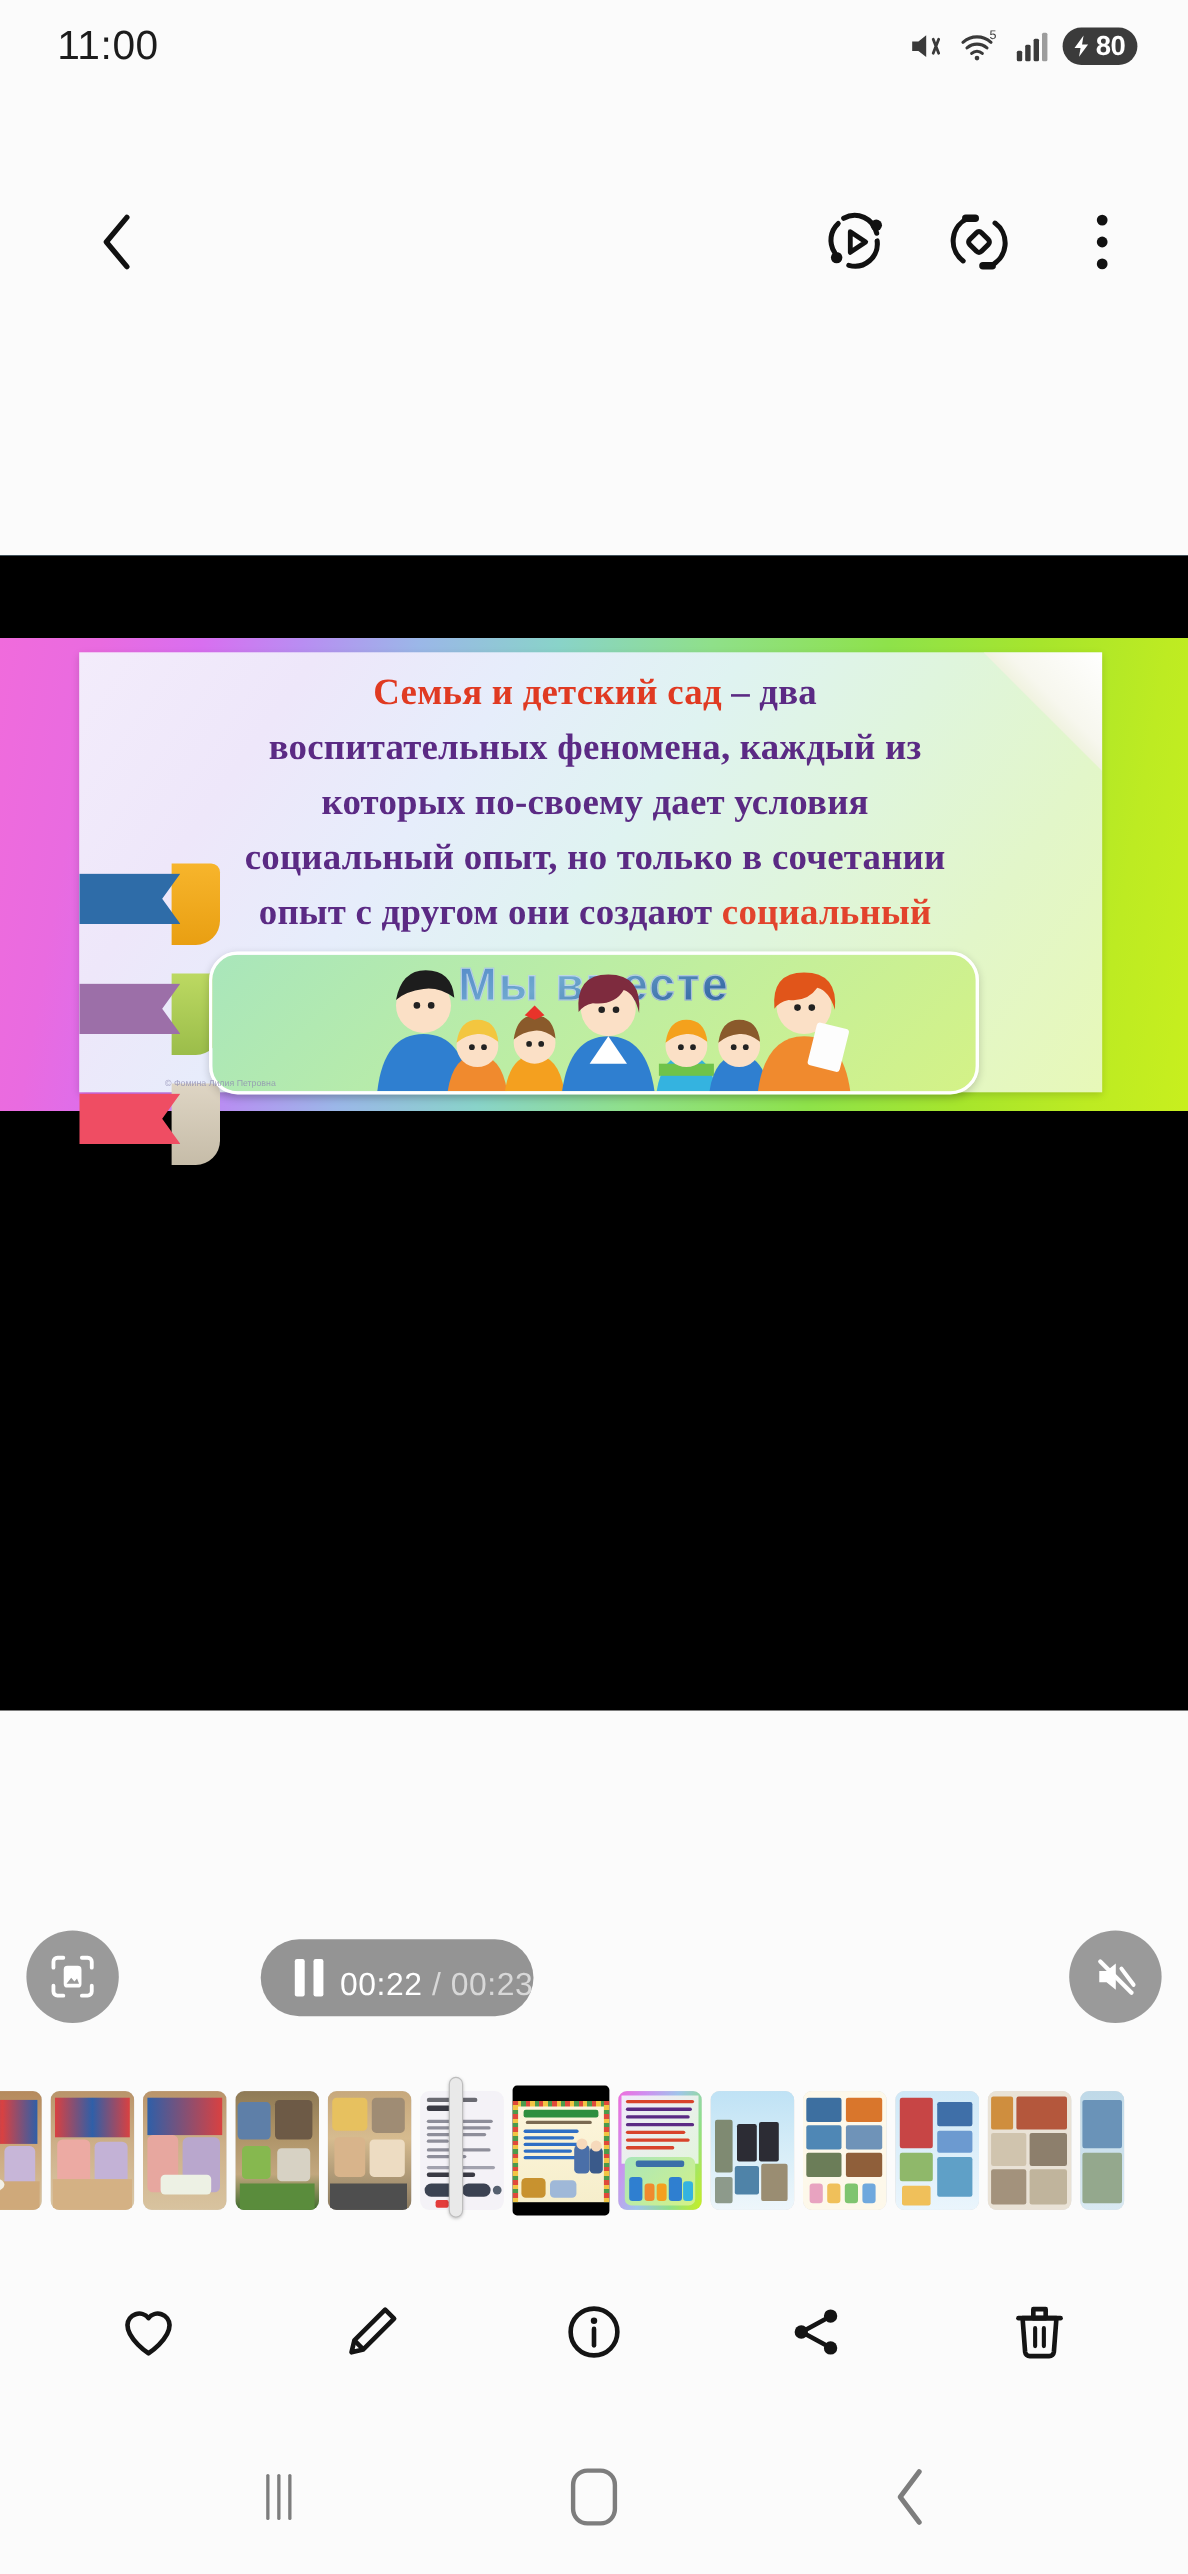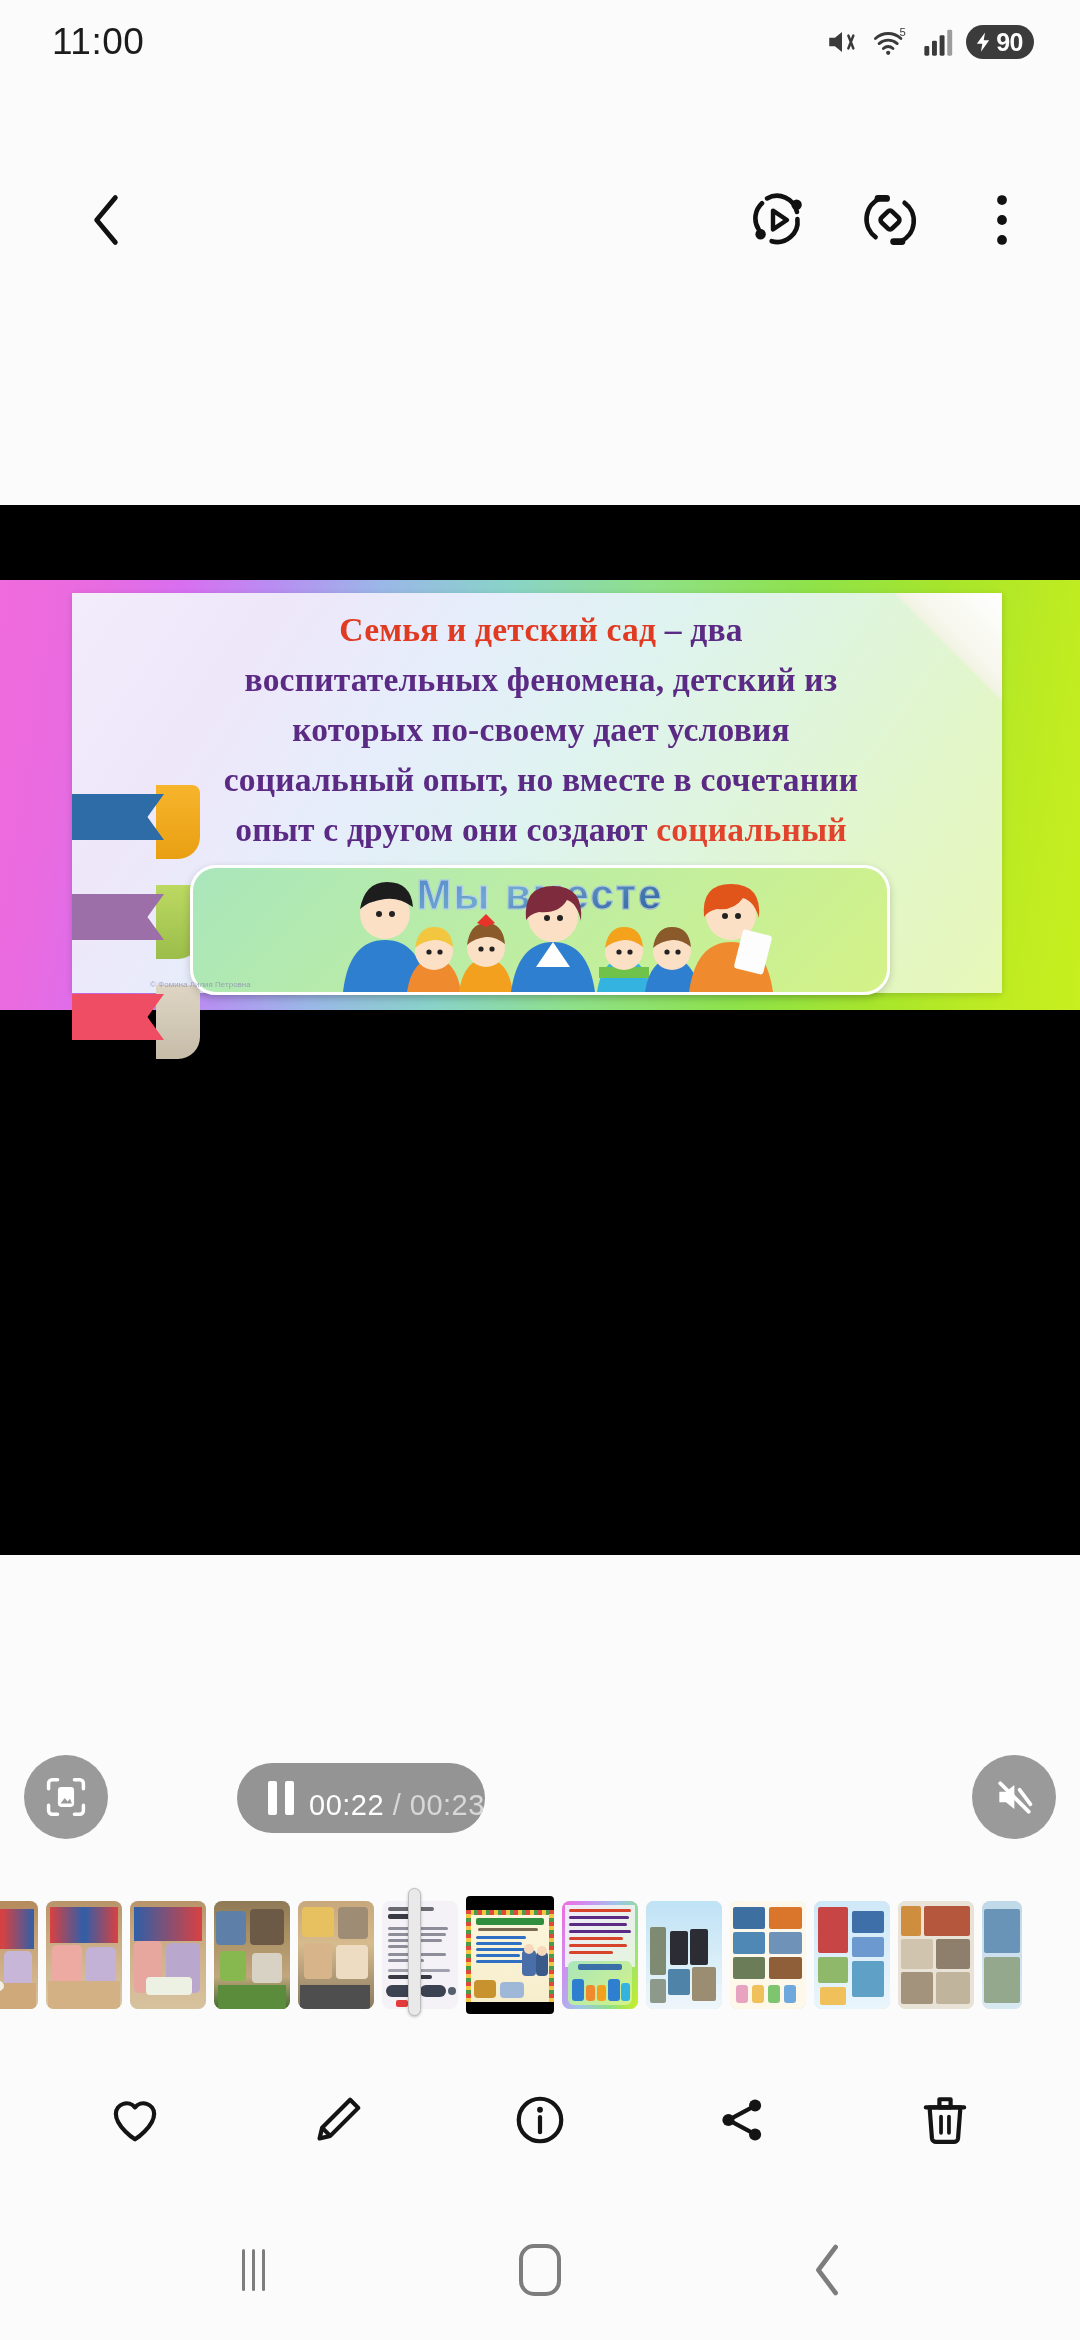--- a/index.html
+++ b/index.html
@@ -257,21 +257,21 @@
       <svg class="sb-ic" width="30" height="32" viewBox="0 0 22 22">
         <rect x="1" y="14" width="3.6" height="7" rx="1" fill="#3a3a3a"></rect>
         <rect x="6.6" y="10" width="3.6" height="11" rx="1" fill="#3a3a3a"></rect>
         <rect x="12.2" y="6" width="3.6" height="15" rx="1" fill="#3a3a3a"></rect>
         <rect x="17.8" y="2" width="3.6" height="19" rx="1" fill="#9c9c9c"></rect>
       </svg>
       <div id="battery-pill">
         <svg width="20" height="22" viewBox="0 0 14 16">
           <path d="M8.5 1L2.5 9.2h4L5.5 15l6-8.2h-4L8.5 1z" fill="#fff"></path>
         </svg>
-        <span class="lvl">90</span>
+        <span class="lvl">80</span>
       </div>
     </div>
   </div>
 
   <div id="top-toolbar">
     <div id="btn-back">
       <svg width="46" height="56" viewBox="0 0 24 30">
         <path d="M17 3L7 15l10 12" stroke="#111" stroke-width="2.6" fill="none" stroke-linecap="round" stroke-linejoin="round"></path>
       </svg>
     </div>
@@ -320,23 +320,23 @@
         <div class="curl"></div>
         <div class="flag"></div>
       </div>
       <div class="ribbon" id="ribbon-3">
         <div class="curl"></div>
         <div class="flag"></div>
       </div>
 
       <div id="slide-text">
           <div><span class="hl">Семья и детский сад</span><span> – два</span></div>
-          <div><span>воспитательных феномена, детский из</span></div>
+          <div><span>воспитательных феномена, каждый из</span></div>
           <div><span>которых по-своему дает условия</span></div>
-          <div><span>социальный опыт, но вместе в сочетании</span></div>
+          <div><span>социальный опыт, но только в сочетании</span></div>
           <div><span>опыт с другом они создают </span><span class="hl2">социальный</span></div>
           <div><span class="hl2">условия для вхождения маленького</span></div>
           <div><span class="hl2">человека в большой мир.</span></div>
         </div>
 
       <div id="inner-card">
         <div id="inner-title">Мы вместе</div>
         <svg width="700" height="130" viewBox="0 0 700 130" style="position:absolute;bottom:0;left:0">
 
           <path d="M150 130 q6-52 42-52 q36 0 42 52z" fill="#2f7fd0"></path>

